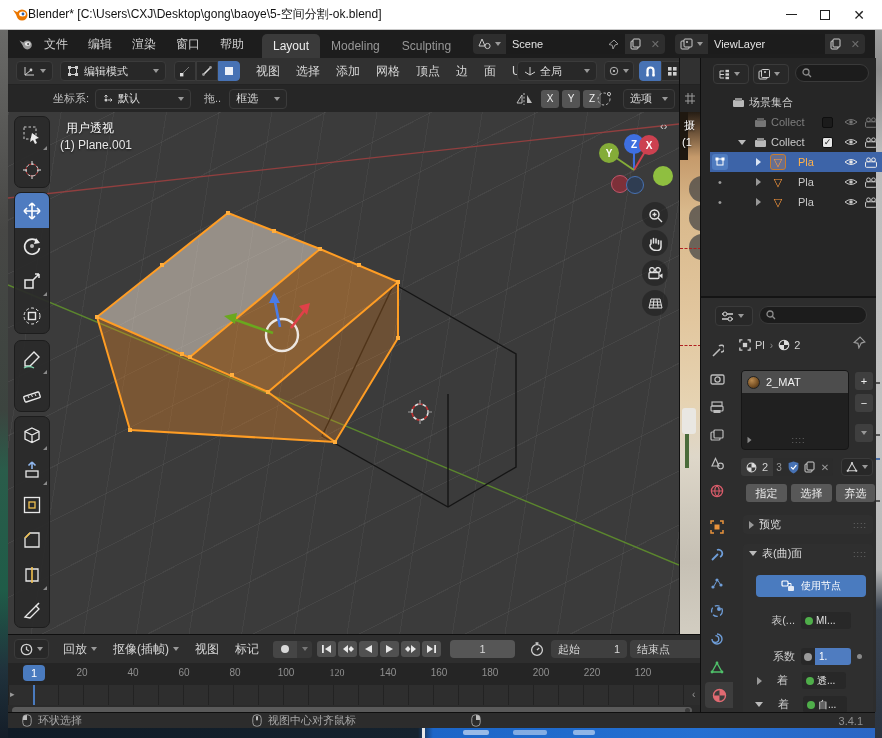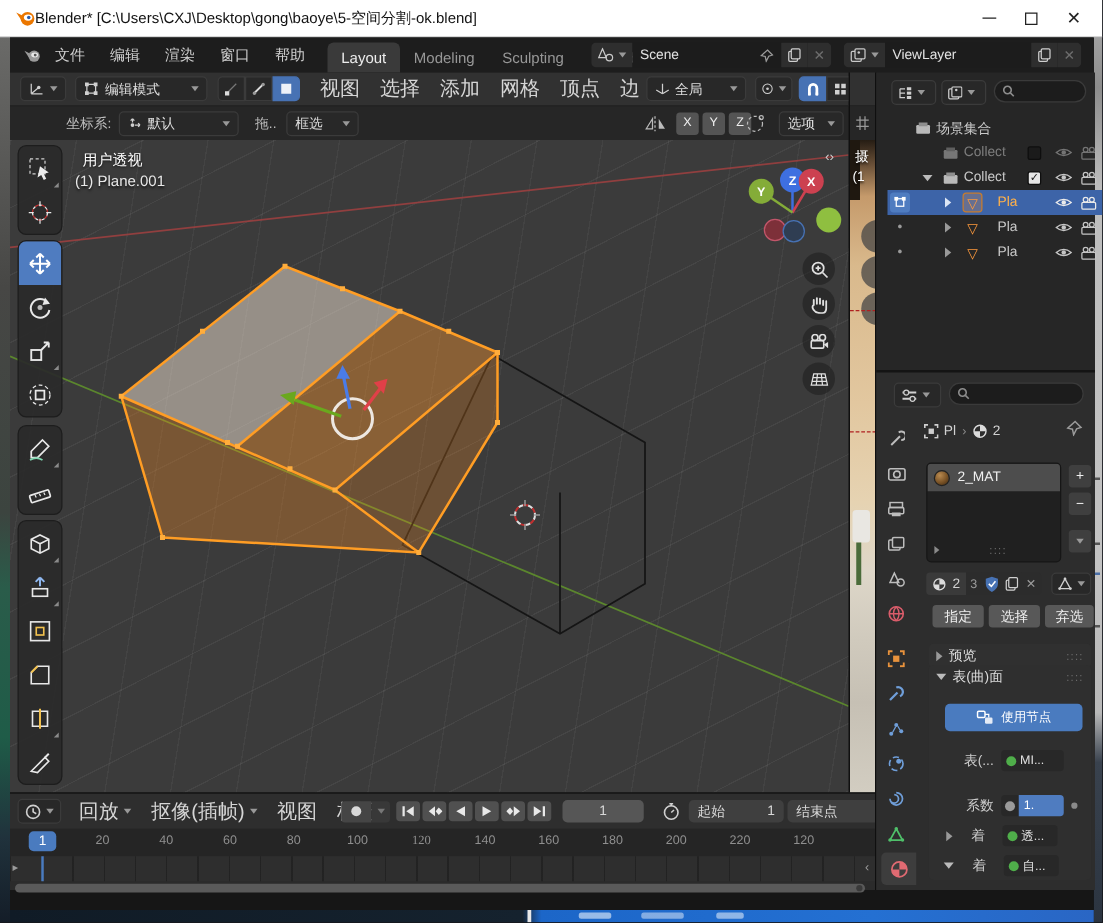--- a/index.html
+++ b/index.html
@@ -25,21 +25,21 @@
   .idsel .name{background:#1c1c1c;color:#e3e3e3;font-size:11px;flex:1;display:flex;align-items:center;padding:0 6px;}
   .idsel .x{color:#6e6e6e;font-size:11px;}
   
   #vheader{left:0;top:28px;width:671px;height:27px;background:#313131;border-bottom:1px solid #232323;display:flex;align-items:center;}
   #tsbar{left:0;top:55px;width:671px;height:27px;background:#262626;display:flex;align-items:center;}
   .wdg{background:#282828;border:1px solid #3b3b3b;border-radius:4px;height:20px;display:flex;align-items:center;padding:0 6px;color:#dedede;font-size:11px;}
   .mbtn{width:22px;height:20px;background:#282828;border:1px solid #3b3b3b;display:flex;align-items:center;justify-content:center;}
   .mbtn.first{border-radius:4px 0 0 4px;}
   .mbtn.last{border-radius:0 4px 4px 0;}
   .mbtn.on{background:#4772b4;border-color:#4772b4;}
-  .hmenu{color:#d6d6d6;font-size:16px;padding:0 8px;}
+  .hmenu{color:#d6d6d6;font-size:12px;padding:0 8px;}
   .axbtn{width:18px;height:18px;background:#545454;border-radius:3px;color:#f0f0f0;font-size:10px;display:flex;align-items:center;justify-content:center;margin-right:3px;}
   
   #canvas{left:0;top:82px;width:671px;height:522px;background:#3b3b3b;overflow:hidden;
     background-image:repeating-linear-gradient(99deg,rgba(255,255,255,0.045) 0 1px,transparent 1px 52px),
                      repeating-linear-gradient(153deg,rgba(255,255,255,0.05) 0 1px,transparent 1px 48px);}
   .ovl{color:#ffffff;font-size:12px;text-shadow:0 1px 2px rgba(0,0,0,.7);}
   
   .tgrp{position:absolute;left:6px;width:36px;background:rgba(42,42,42,.92);border-radius:7px;overflow:hidden;border:1px solid #1d1d1d;}
   .tool{width:34px;height:35px;display:flex;align-items:center;justify-content:center;position:relative;}
   .tool.on{background:#4f7cc0;}
@@ -862,21 +862,21 @@
         <span class="pbtn" style="position: absolute; left: 90px; top: 186px; width: 41px;">选择</span>
         <span class="pbtn" style="position: absolute; left: 135px; top: 186px; width: 39px;">弃选</span>
         <style></style>
 
         <div class="sect" style="left:42px;top:217px;width:130px;">
           <span class="tri-r" style="margin-right:5px;"></span>
             <span>预览</span>
             <span class="grip">::::</span>
         </div>
 
-        <div class="abs" style="left:42px;top:234px;width:130px;height:172px;background:#2f2f2f;border-radius:4px;">
+        <div class="abs" style="left:42px;top:246px;width:130px;height:172px;background:#2f2f2f;border-radius:4px;">
           <div class="row" style="height:19px;padding:0 6px;color:#dcdcdc;font-size:11px;">
             <span class="tri-d" style="margin-right:5px;"></span>
               <span>表(曲)面</span>
               <span class="grip">::::</span>
           </div>
           <div class="row" style="position:absolute;left:13px;top:31px;width:110px;height:22px;background:#4a7bbf;border-radius:4px;justify-content:center;">
             <svg width="14" height="12" viewBox="0 0 14 12">
                 <rect x="1" y="1" width="6" height="5" rx="1" fill="none" stroke="#fff" stroke-width="1.2"></rect>
                 <rect x="7" y="6" width="6" height="5" rx="1" fill="#fff" opacity=".85"></rect>
                 <path d="M7 3.5 H10 V6" stroke="#fff" fill="none"></path>
@@ -1016,15 +1016,38 @@
       <div id="tl-track">
         <span class="abs" style="left:25px;top:0;width:2px;height:20px;background:#4a7bbf;"></span>
         <span class="abs" style="left:2px;top:4px;color:#9a9a9a;font-size:9px;">▸</span>
         <span class="abs" style="left:684px;top:4px;color:#9a9a9a;font-size:10px;">‹</span>
       </div>
       <div class="abs" style="left:4px;top:72px;width:680px;height:7px;background:#5a5a5a;border-radius:4px;">
         <span class="abs" style="right:2px;top:1px;width:5px;height:5px;border-radius:50%;background:#3a3a3a;"></span>
       </div>
     </div>
 
+    <div id="statusbar" class="abs">
+      <span class="mouseic" style="margin-left:14px;">
+        <svg width="10" height="13" viewBox="0 0 10 13">
+            <rect x="0.8" y="0.8" width="8.4" height="11.4" rx="3.5" fill="none" stroke="#9a9a9a"></rect>
+            <path d="M1 4 a4 3 0 0 1 4 -3 V6 H1 Z" fill="#bdbdbd"></path>
+          </svg>
+      </span>
+      <span>环状选择</span>
+      <span class="mouseic" style="margin-left:170px;">
+        <svg width="10" height="13" viewBox="0 0 10 13">
+            <rect x="0.8" y="0.8" width="8.4" height="11.4" rx="3.5" fill="none" stroke="#9a9a9a"></rect>
+            <rect x="4" y="2" width="2" height="4.5" rx="1" fill="#bdbdbd"></rect>
+          </svg>
+      </span>
+      <span>视图中心对齐鼠标</span>
+      <span class="mouseic" style="margin-left:115px;">
+        <svg width="10" height="13" viewBox="0 0 10 13">
+            <rect x="0.8" y="0.8" width="8.4" height="11.4" rx="3.5" fill="none" stroke="#9a9a9a"></rect>
+            <path d="M9 4 a4 3 0 0 0 -4 -3 V6 H9 Z" fill="#bdbdbd"></path>
+          </svg>
+      </span>
+      <span style="margin-left:auto;margin-right:12px;color:#8f8f8f;">3.4.1</span>
+    </div>
 
   </div>
 </div>
 
 </body></html>

